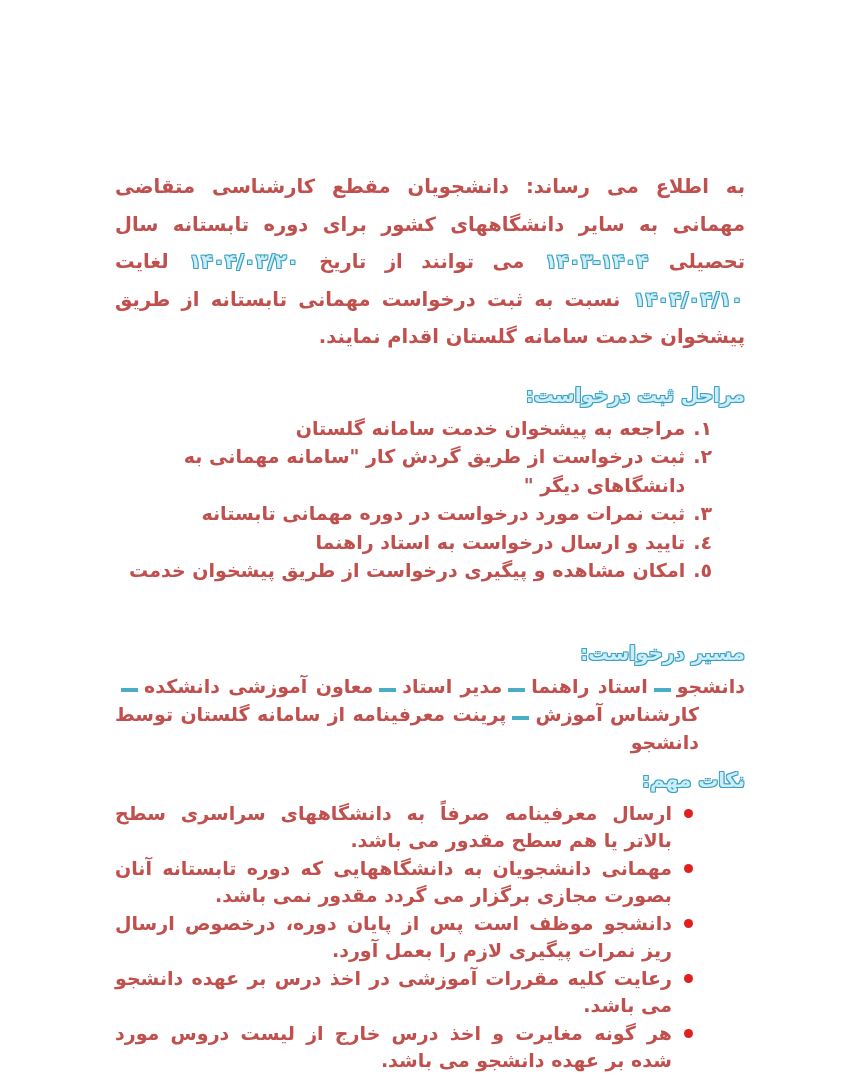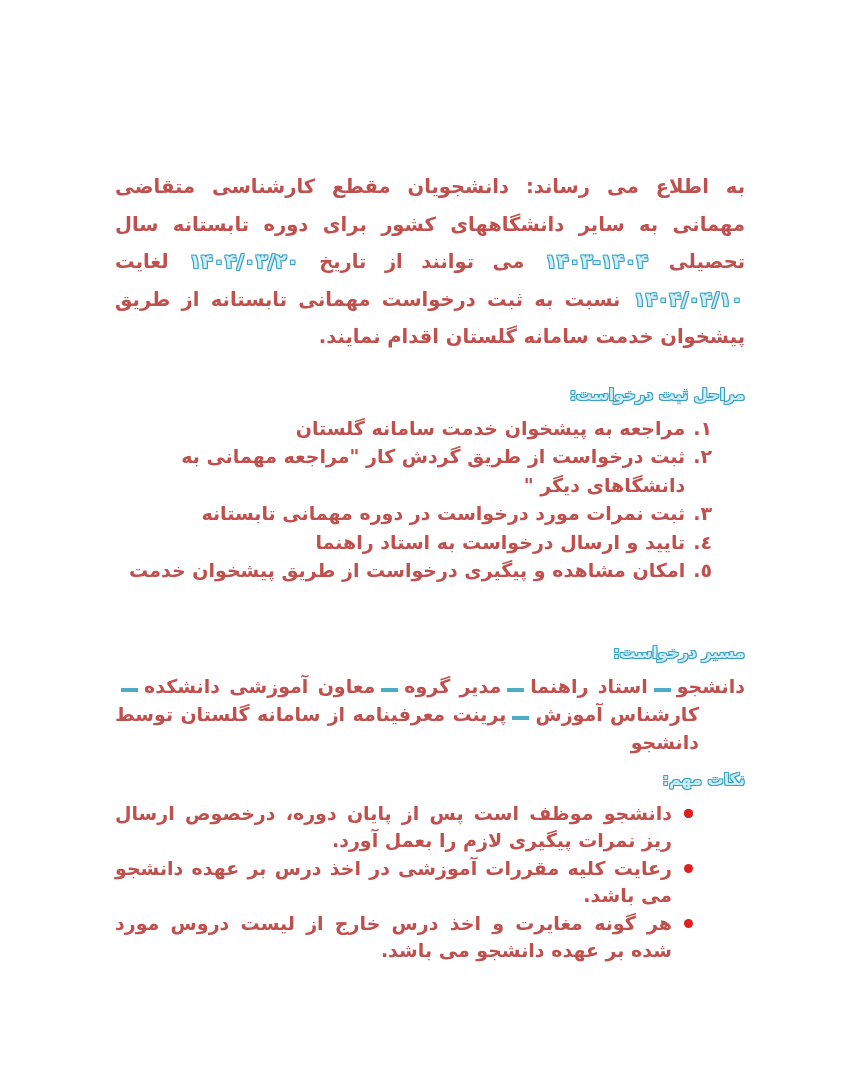--- a/index.html
+++ b/index.html
@@ -38,21 +38,21 @@
        0 0 1px #38a0c0;
   }
   .hl-date{
     display:inline-block;
     direction:ltr;
     unicode-bidi:embed;
     padding:0 2px;
   }
   .sec-heading{
     margin:0;
-    font-size:16px;
+    font-size:20px;
     line-height:24px;
   }
   .heading-steps{margin-top:27px;}
   .heading-path{margin-top:56px;}
   .heading-notes{margin-top:12px;}
   
   .steps-list{
     margin:7px 33px 0 0;
     font-size:19px;
     line-height:28.5px;
@@ -114,41 +114,42 @@
     <p class="intro" id="intro"><span>به اطلاع می رساند: دانشجویان مقطع کارشناسی متقاضی مهمانی به سایر دانشگاههای کشور برای دوره تابستانه سال تحصیلی </span><span class="hl-date teal-outline" dir="ltr">۱۴۰۳-۱۴۰۴</span><span> می توانند از تاریخ </span><span class="hl-date teal-outline" dir="ltr">۱۴۰۴/۰۳/۲۰</span><span> لغایت </span><span class="hl-date teal-outline" dir="ltr">۱۴۰۴/۰۴/۱۰</span><span> نسبت به ثبت درخواست مهمانی تابستانه از طریق پیشخوان خدمت سامانه گلستان اقدام نمایند.</span></p>
 
     <h3 class="sec-heading heading-steps teal-outline">مراحل ثبت درخواست:</h3>
     <div class="steps-list" id="steps">
         <div class="step-li">
           <span class="step-num">١.</span>
           <span class="step-text">مراجعه به پیشخوان خدمت سامانه گلستان</span>
         </div>
         <div class="step-li">
           <span class="step-num">٢.</span>
-          <span class="step-text">ثبت درخواست از طریق گردش کار "مراجعه مهمانی به دانشگاهای دیگر "</span>
+          <span class="step-text">ثبت درخواست از طریق گردش کار "سامانه مهمانی به دانشگاهای دیگر "</span>
         </div>
         <div class="step-li">
           <span class="step-num">٣.</span>
           <span class="step-text">ثبت نمرات مورد درخواست در دوره مهمانی تابستانه</span>
         </div>
         <div class="step-li">
           <span class="step-num">٤.</span>
           <span class="step-text">تایید و ارسال درخواست به استاد راهنما</span>
         </div>
         <div class="step-li">
           <span class="step-num">٥.</span>
           <span class="step-text">امکان مشاهده و پیگیری درخواست از طریق پیشخوان خدمت</span>
         </div>
       </div>
 
     <h3 class="sec-heading heading-path teal-outline">مسیر درخواست:</h3>
-    <p class="path" id="path"><span>دانشجو</span><span class="path-sep"></span><span>استاد راهنما</span><span class="path-sep"></span><span>مدیر گروه</span><span class="path-sep"></span><span>معاون آموزشی دانشکده</span><span class="path-sep"></span><span>کارشناس آموزش</span><span class="path-sep"></span><span>پرینت معرفینامه از سامانه گلستان توسط دانشجو</span></p>
+    <p class="path" id="path"><span>دانشجو</span><span class="path-sep"></span><span>استاد راهنما</span><span class="path-sep"></span><span>مدیر استاد</span><span class="path-sep"></span><span>معاون آموزشی دانشکده</span><span class="path-sep"></span><span>کارشناس آموزش</span><span class="path-sep"></span><span>پرینت معرفینامه از سامانه گلستان توسط دانشجو</span></p>
 
     <h3 class="sec-heading heading-notes teal-outline">نکات مهم:</h3>
     <div class="notes-list" id="notes">
-        <div class="note-li"><span class="note-dot"></span></div>
+        <div class="note-li"><span class="note-dot"></span><span>ارسال معرفینامه صرفاً به دانشگاههای سراسری سطح بالاتر یا هم سطح مقدور می باشد.</span></div>
+        <div class="note-li"><span class="note-dot"></span><span>مهمانی دانشجویان به دانشگاههایی که دوره تابستانه آنان بصورت مجازی برگزار می گردد مقدور نمی باشد.</span></div>
         <div class="note-li"><span class="note-dot"></span><span>دانشجو موظف است پس از پایان دوره، درخصوص ارسال ریز نمرات پیگیری لازم را بعمل آورد.</span></div>
         <div class="note-li"><span class="note-dot"></span><span>رعایت کلیه مقررات آموزشی در اخذ درس بر عهده دانشجو می باشد.</span></div>
         <div class="note-li"><span class="note-dot"></span><span>هر گونه مغایرت و اخذ درس خارج از لیست دروس مورد شده بر عهده دانشجو می باشد.</span></div>
       </div>
 
   </div>
 </div>
 
 </body></html>

